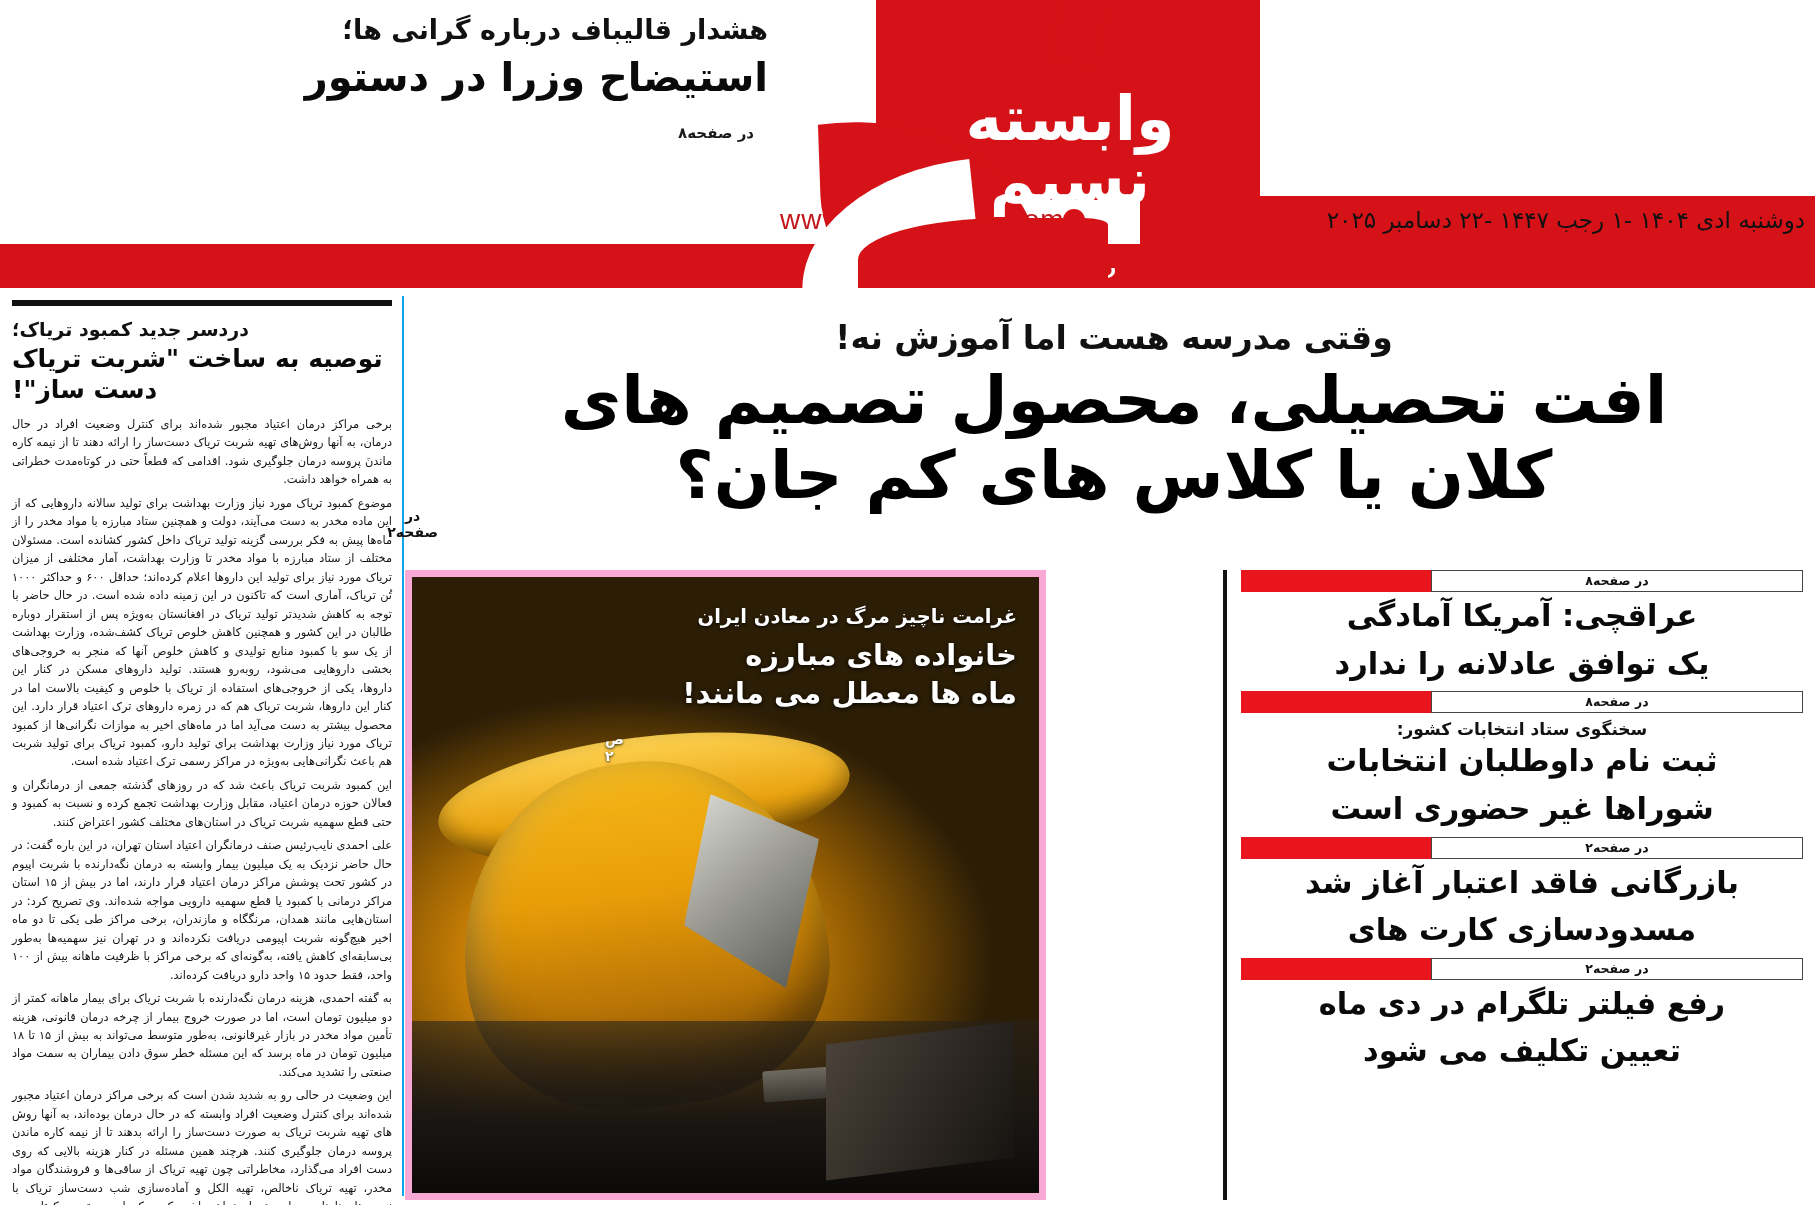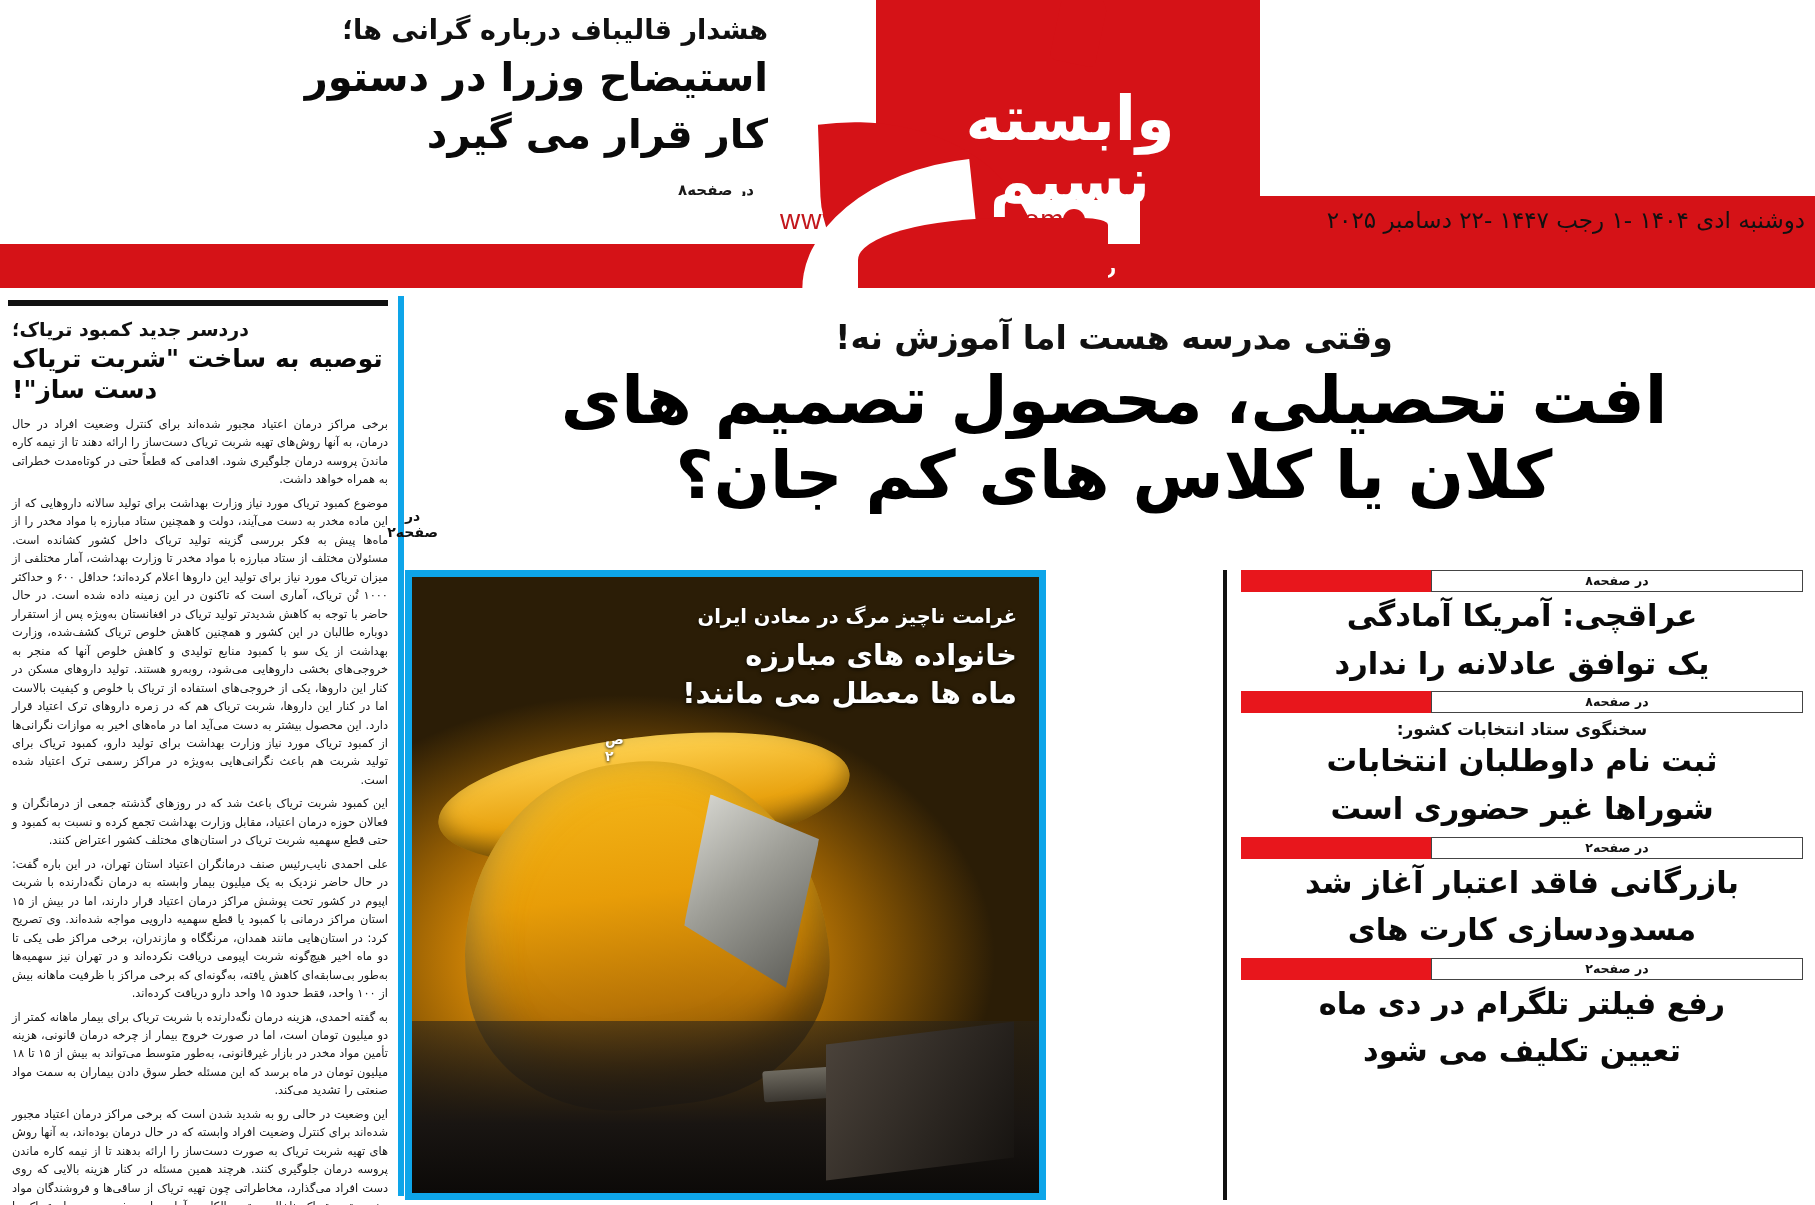--- a/index.html
+++ b/index.html
@@ -220,21 +220,21 @@
     height: 917px;
   }
 
   
   .left-col {
     position: absolute;
     top: 8px;
     left: 12px;
     width: 392px;
     height: 900px;
-    border-right: 6px solid #0ea5e9;
+    border-right: 2px solid #0ea5e9;
     padding-right: 10px;
   }
   .lc-rule {
     width: 380px;
     height: 6px;
     background: #111;
     margin: 4px 0 12px 0;
   }
   .lc-kicker {
     font-size: 19px;
@@ -297,21 +297,21 @@
     font-weight: 600;
   }
 
   
   .photo-box {
     position: absolute;
     top: 282px;
     left: 405px;
     width: 641px;
     height: 630px;
-    border: 7px solid #0ea5e9;
+    border: 7px solid #f9a8d4;
     background: #111;
     overflow: hidden;
   }
   .photo-inner {
     position: absolute;
     inset: 0;
     background:
       radial-gradient(ellipse 420px 300px at 34% 62%, #f0a70f 0%, #d98a06 32%, #8a5703 58%, #2b1d06 88%),
       linear-gradient(160deg, #2a2a2a 0%, #151515 40%, #0b0b0b 100%);
   }
@@ -462,21 +462,20 @@
 </head>
 <body>
 
 <div class="page">
 
   <div class="masthead">
 
     <div class="mh-left">
       <div class="mh-kicker">هشدار قالیباف درباره گرانی ها؛</div>
       <div class="mh-head">استیضاح وزرا در دستور</div>
-      <div class="mh-head">کار قرار می گیرد</div>
       <div class="mh-page-ref">در صفحه۸</div>
     </div>
 
     <div class="red-strip"></div>
     <div class="band-white"></div>
 
     <div class="strip-sections">سیاسی، اجتماعی ، فرهنگی و ورزشی شماره ۷۶۳۵- سال بیست‌وهشتم -تک شماره ۲۰۰۰۰تومان</div>
 
     <div class="site-url">www.nasimnews.com</div>
     <div class="red-dot"></div>

